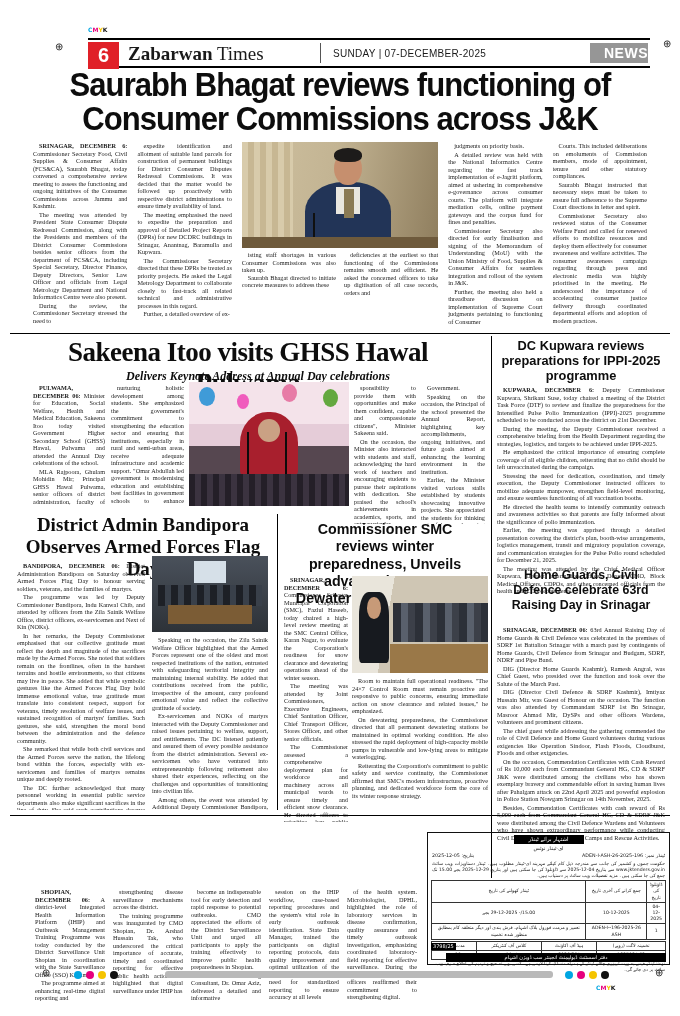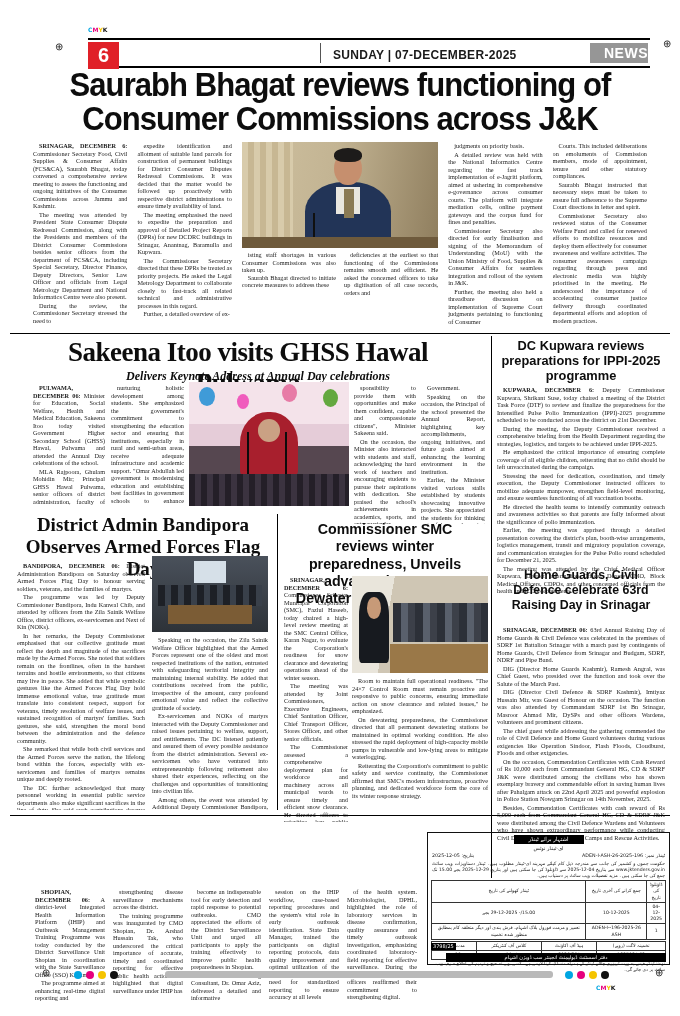--- a/index.html
+++ b/index.html
@@ -12,21 +12,21 @@
   .c-c{color:#00a6e2}.c-m{color:#e6007e}.c-y{color:#f5c400}.c-k{color:#111}
   .dot{position:absolute;width:8px;height:8px;border-radius:50%;}
   .graybar{position:absolute;height:7px;background:#b9b9b9;border-radius:3px;}
   
   .hdrbar{position:absolute;left:88px;top:38px;width:562px;height:26px;border-top:2px solid #000;border-bottom:2px solid #000;}
   .pagenum{position:absolute;left:0;top:2px;width:31px;height:27px;background:#e02028;color:#fff;
            font-family:"Liberation Sans",sans-serif;font-weight:bold;font-size:20px;text-align:center;line-height:27px;}
   .masthead{position:absolute;left:40px;top:2px;font-size:19px;line-height:24px;white-space:nowrap;}
   .masthead .mh1{font-weight:bold;}
   .hdr-div{position:absolute;left:232px;top:3px;width:1px;height:20px;background:#555;}
-  .hdr-date{position:absolute;left:245px;top:8px;font-family:"Liberation Sans",sans-serif;font-weight:bold;font-size:12px;letter-spacing:.3px;}
+  .hdr-date{position:absolute;left:245px;top:8px;font-family:"Liberation Sans",sans-serif;font-weight:normal;font-size:10px;letter-spacing:.3px;}
   .newsbox{position:absolute;right:2px;top:3px;width:58px;height:20px;background:#969696;color:#fff;
            font-family:"Liberation Sans",sans-serif;font-weight:bold;font-size:14px;text-align:right;line-height:20px;letter-spacing:.5px;}
   
   .h-main{position:absolute;left:0;top:68px;width:680px;text-align:center;
           font-family:"Liberation Sans",sans-serif;font-weight:800;font-size:33px;line-height:34px;
           letter-spacing:-1px;transform:scaleX(.94);transform-origin:center;color:#0d0d0d;}
   .h-serif{font-family:"Liberation Serif",serif;font-weight:bold;text-align:center;color:#0d0d0d;}
   .h-sans{font-family:"Liberation Sans",sans-serif;font-weight:800;text-align:center;color:#0d0d0d;
           transform:scaleX(.95);transform-origin:center;}
   
@@ -94,20 +94,23 @@
 <div class="page">
 
   <div class="regmark" style="left:55px;top:42px;">⊕</div>
   <div class="regmark" style="left:663px;top:39px;">⊕</div>
   <div class="cmyk" style="left:88px;top:26px;">
     <b class="c-c">C</b><b class="c-m">M</b><b class="c-y">Y</b><b class="c-k">K</b>
   </div>
 
   <div class="hdrbar">
     <div class="pagenum">6</div>
+    <div class="masthead">
+      <span class="mh1">Zabarwan</span><span> Times</span>
+    </div>
     <div class="hdr-div"></div>
     <div class="hdr-date">SUNDAY | 07-DECEMBER-2025</div>
     <div class="newsbox">NEWS</div>
   </div>
 
   <div class="h-main">Saurabh Bhagat reviews functioning of Consumer Commissions across J&amp;K</div>
 
   <div class="a1row">
     <div class="a1col">
       <p><b class="dl">SRINAGAR, DECEMBER 6:</b><span>Commissioner Secretary Food, Civil Supplies &amp; Consumer Affairs (FCS&amp;CA), Saurabh Bhagat, today convened a comprehensive review meeting to assess the functioning and ongoing initiatives of the Consumer Commissions across Jammu and Kashmir.</span></p>

